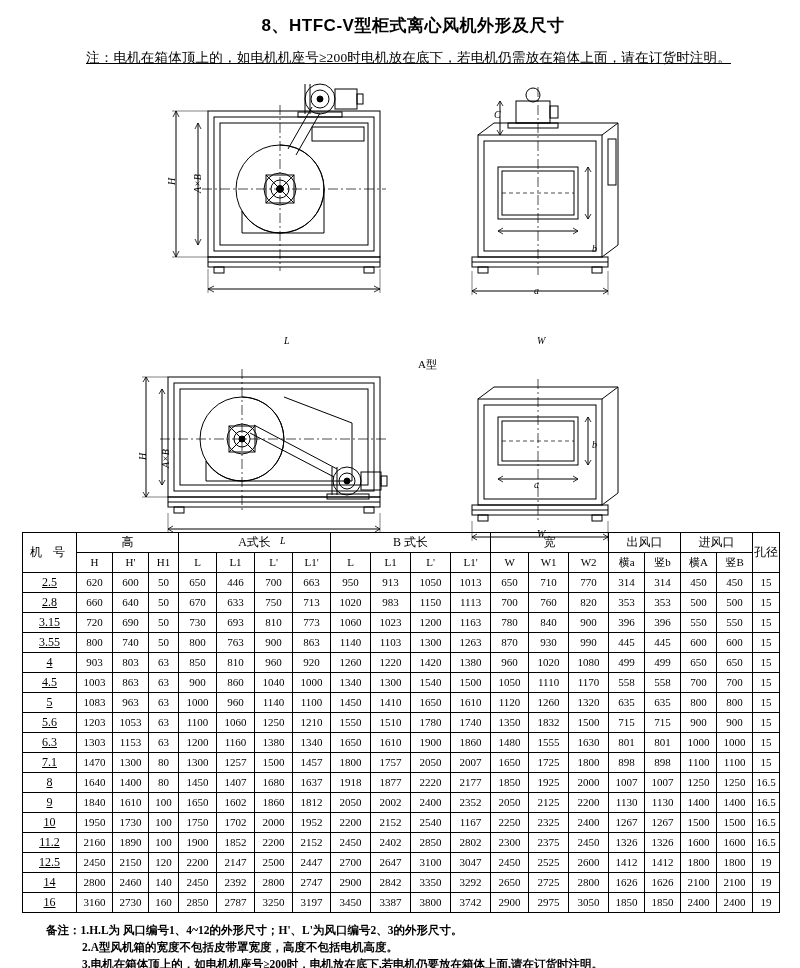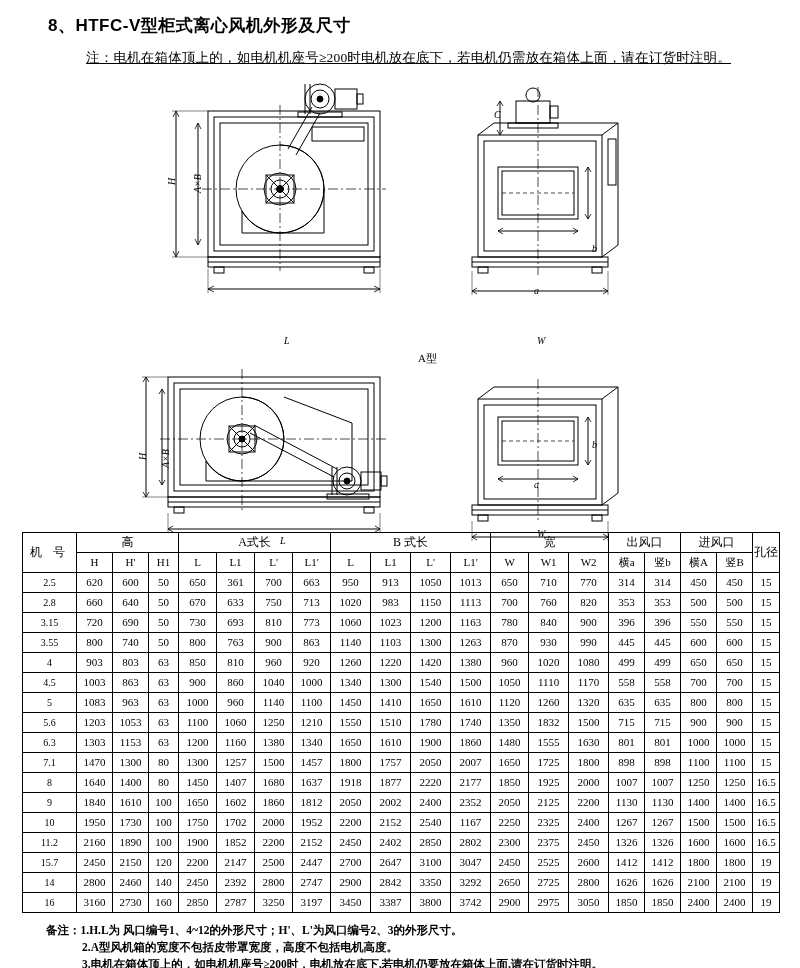--- a/index.html
+++ b/index.html
@@ -21,20 +21,21 @@
     position: relative;
     box-sizing: border-box;
     padding: 0 22px;
   }
   .title {
     font-family: "Liberation Sans", sans-serif;
     font-weight: bold;
     font-size: 17px;
     margin: 14px 0 0 26px;
     letter-spacing: 0.5px;
+    text-align: center;
   }
   .note-top {
     font-size: 13.5px;
     margin: 12px 0 0 64px;
     letter-spacing: 0.2px;
     text-decoration: underline;
   }
 
   
   .drawings {
@@ -49,21 +50,21 @@
     position: absolute;
     font-size: 10px;
     font-family: "Liberation Serif", serif;
   }
   .lbl-it {
     font-style: italic;
   }
   .type-a {
     position: absolute;
     left: 396px;
-    top: 278px;
+    top: 284px;
     font-size: 11px;
   }
 
   
   .tbl-wrap {
     position: absolute;
     left: 22px;
     top: 518px;
     width: 664px;
   }
@@ -87,21 +88,22 @@
     font-size: 12px;
   }
   table.spec thead tr.r2 th {
     font-size: 11px;
   }
   .hdr-no {
     font-size: 12px;
     letter-spacing: 4px;
   }
   td.model {
-    font-size: 10px;
+    font-size: 12px;
+    text-decoration: underline;
   }
 
   .notes {
     position: absolute;
     left: 46px;
     top: 908px;
     font-size: 11.5px;
     line-height: 17px;
   }
   .notes div { white-space: nowrap; font-weight: bold; }
@@ -392,21 +394,21 @@
           <th>竖B</th>
         </tr>
       </thead>
       <tbody id="spec-body">
           <tr>
             <td class="model">2.5</td>
             <td>620</td>
             <td>600</td>
             <td>50</td>
             <td>650</td>
-            <td>361</td>
+            <td>446</td>
             <td>700</td>
             <td>663</td>
             <td>950</td>
             <td>913</td>
             <td>1050</td>
             <td>1013</td>
             <td>650</td>
             <td>710</td>
             <td>770</td>
             <td>314</td>
@@ -695,21 +697,21 @@
             <td>2300</td>
             <td>2375</td>
             <td>2450</td>
             <td>1326</td>
             <td>1326</td>
             <td>1600</td>
             <td>1600</td>
             <td>16.5</td>
           </tr>
           <tr>
-            <td class="model">15.7</td>
+            <td class="model">12.5</td>
             <td>2450</td>
             <td>2150</td>
             <td>120</td>
             <td>2200</td>
             <td>2147</td>
             <td>2500</td>
             <td>2447</td>
             <td>2700</td>
             <td>2647</td>
             <td>3100</td>

